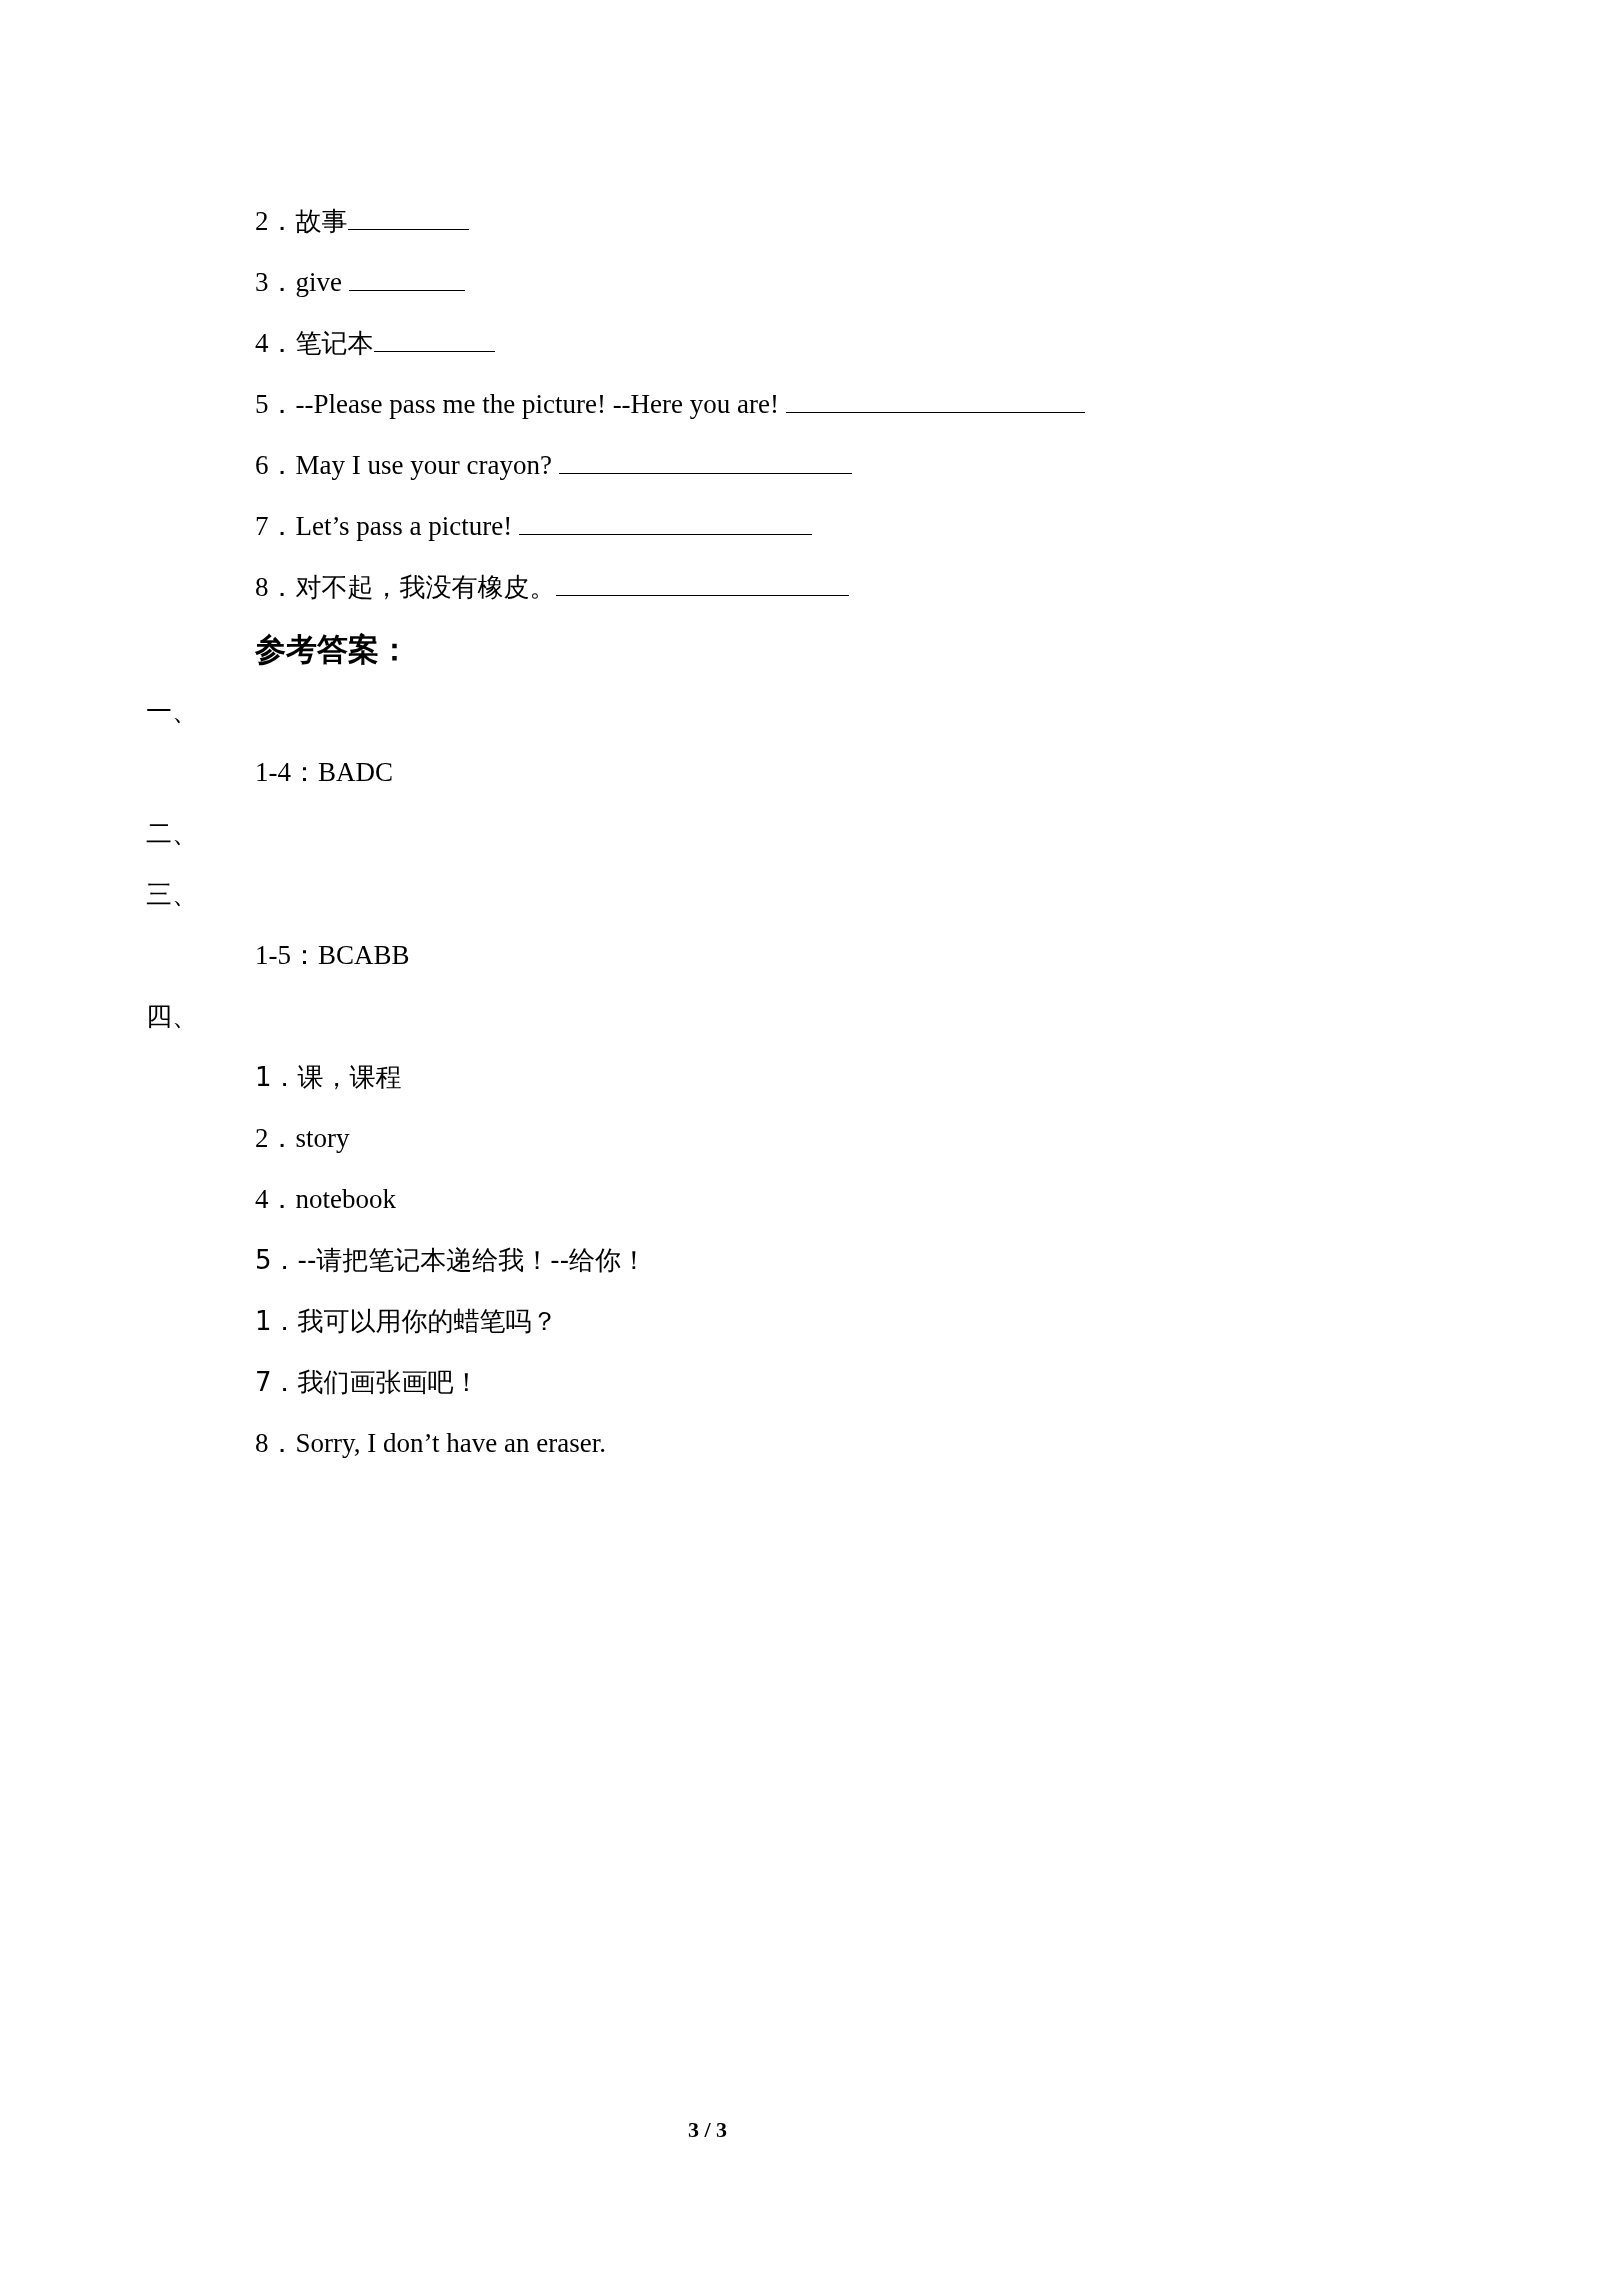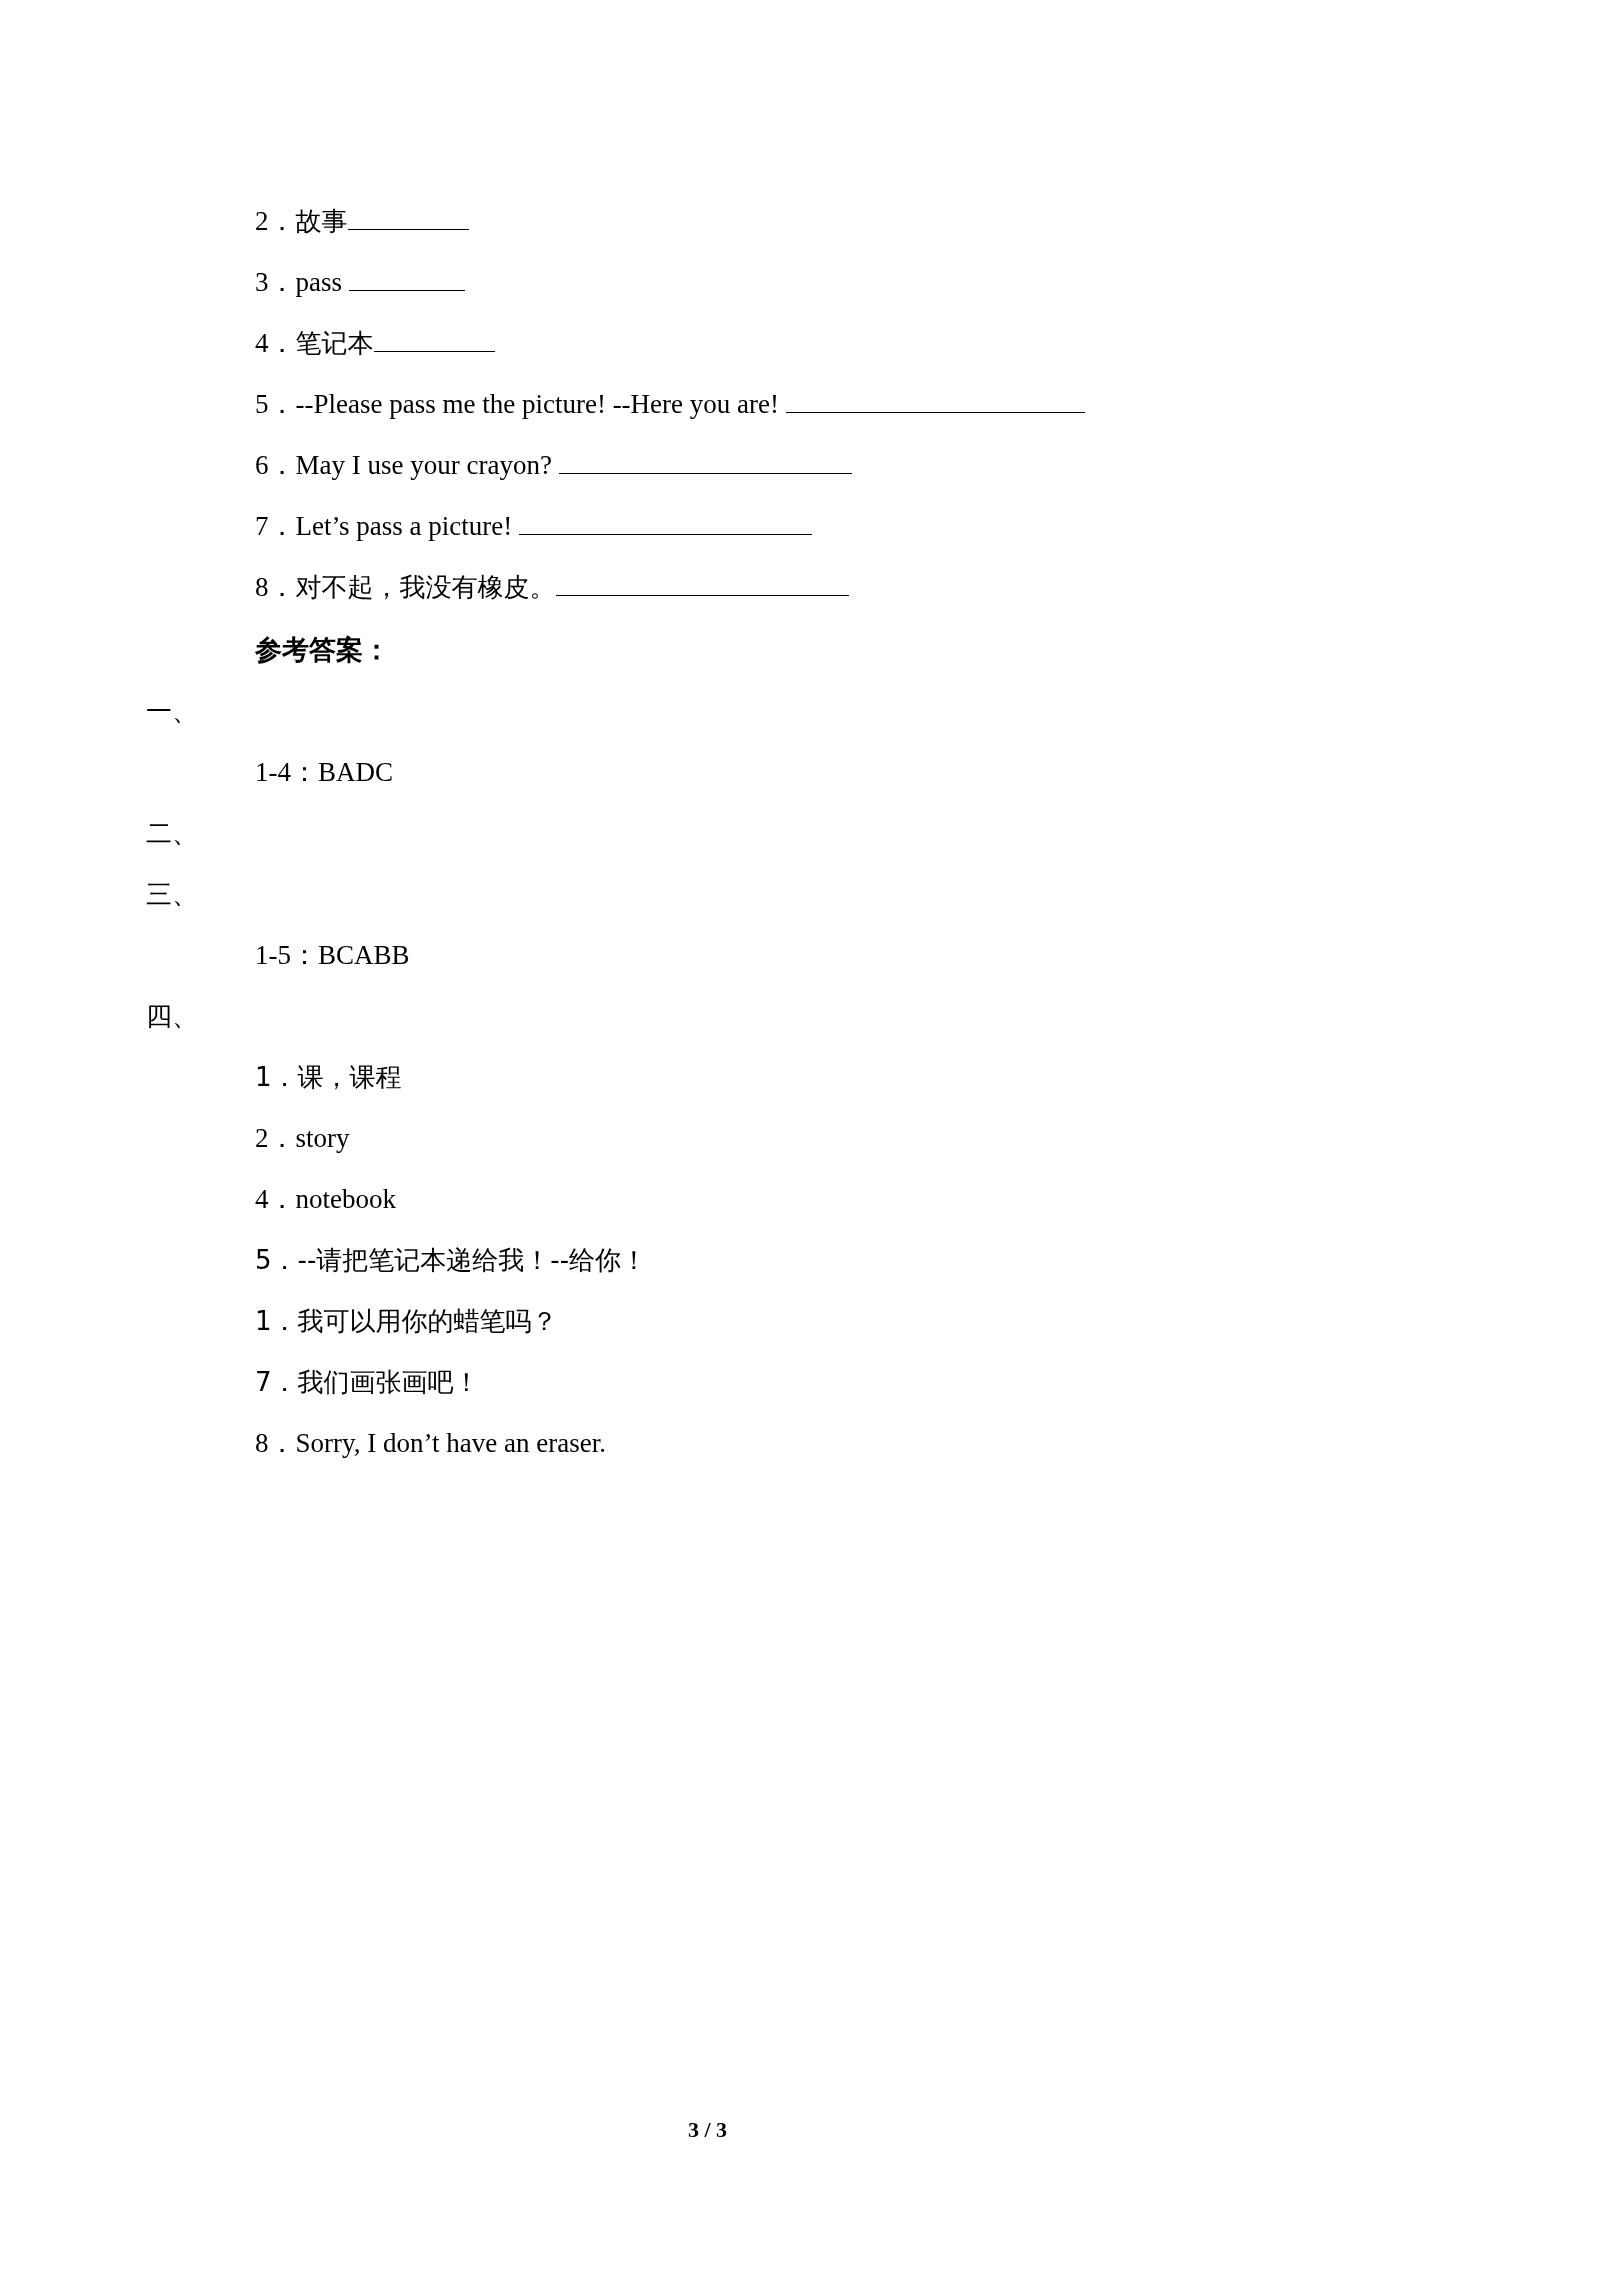--- a/index.html
+++ b/index.html
@@ -31,21 +31,21 @@
     width: 1227px;
   }
   .item {
     font-size: 27px;
     line-height: 61px;
     white-space: pre-wrap;
   }
   .heading-cn {
     font-family: "DejaVu Sans", sans-serif;
     font-weight: bold;
-    font-size: 27px;
+    font-size: 31px;
     line-height: 63px;
   }
   .section-num {
     font-size: 27px;
     line-height: 61px;
     margin-left: -109px;
     font-family: "Liberation Serif", serif;
   }
   .blank {
     display: inline-block;
@@ -72,21 +72,21 @@
   }
 </style>
 </head>
 <body>
 
 <div class="page">
   <div class="content">
 
     <div class="item"><span>2．</span><span class="cjk">故事</span><span class="blank b-short"></span></div>
 
-    <div class="item"><span>3．</span><span>pass </span><span class="blank b-mid"></span></div>
+    <div class="item"><span>3．</span><span>give </span><span class="blank b-mid"></span></div>
 
     <div class="item"><span>4．</span><span class="cjk">笔记本</span><span class="blank b-short"></span></div>
 
     <div class="item"><span>5．</span><span>--Please pass me the picture! --Here you are! </span><span class="blank b-long"></span></div>
 
     <div class="item"><span>6．</span><span>May I use your crayon? </span><span class="blank b-long2"></span></div>
 
     <div class="item"><span>7．</span><span>Let’s pass a picture! </span><span class="blank b-long2"></span></div>
 
     <div class="item"><span>8．</span><span class="cjk">对不起，我没有橡皮。</span><span class="blank b-long2"></span></div>

